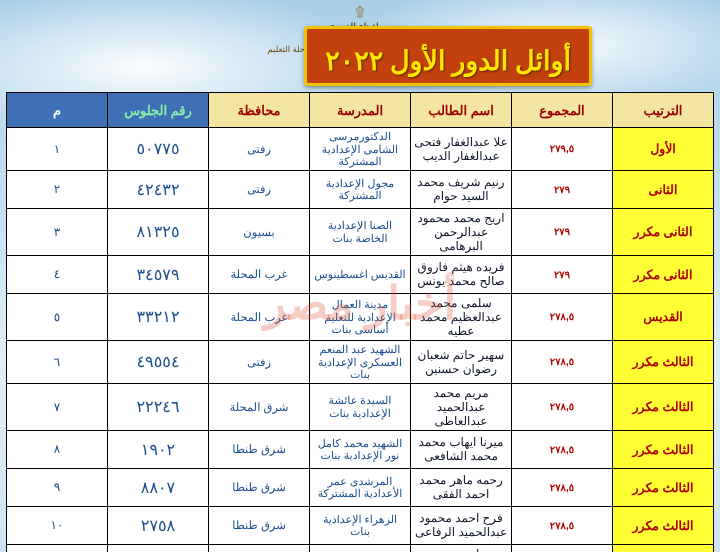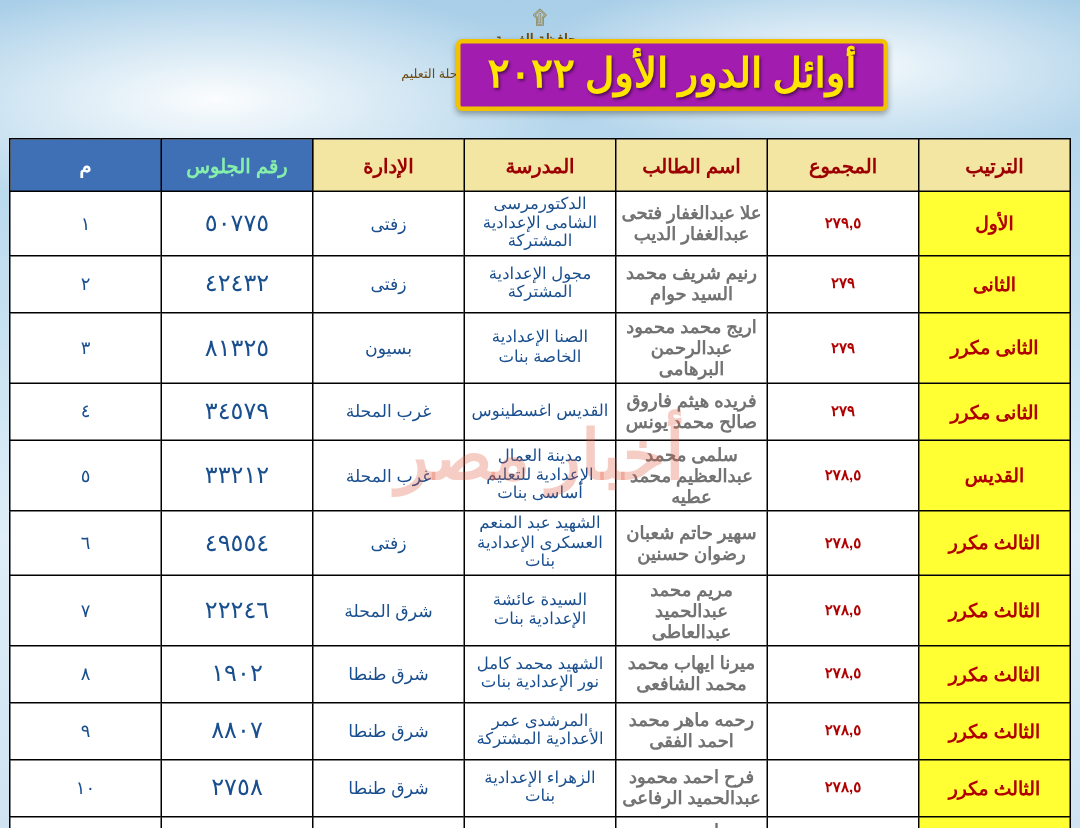--- a/index.html
+++ b/index.html
@@ -53,24 +53,24 @@
   }
   .letterhead .l1 { font-size: 9.5px; font-weight: bold; }
   .letterhead .l2 { font-size: 8.5px; }
   .letterhead .l3 { font-size: 8.5px; }
   .letterhead .l4 { font-size: 8.5px; }
 
   .title-wrap {
     position: absolute;
     top: 26px;
     right: 128px;
-    background: #a21caf;
+    background: #c2410c;
     border: 3px solid #f2c200;
     border-radius: 4px;
-    padding: 4px 18px 6px 18px;
+    padding: 16px 18px 6px 18px;
     box-shadow: 0 2px 4px rgba(0,0,0,0.35);
   }
   .title-wrap .title {
     color: #ffe500;
     font-size: 27px;
     font-weight: bold;
     white-space: nowrap;
     text-shadow: 1px 1px 2px rgba(0,0,0,0.5);
     font-family: "Liberation Serif", serif;
   }
@@ -120,22 +120,22 @@
   }
   td.c-total {
     background: #ffffff;
     color: #b00000;
     font-weight: bold;
     font-size: 10px;
     width: 78px;
   }
   td.c-name {
     background: #ffffff;
-    color: #737373;
-    font-weight: bold;
+    color: #0f172a;
+    font-weight: normal;
     font-size: 12px;
     width: 214px;
     margin-left: 32px;
   }
   td.c-school {
     background: #ffffff;
     color: #1a4f8f;
     font-size: 11px;
     width: 186px;
     line-height: 1.15;
@@ -197,21 +197,21 @@
 
   <div class="table-area">
     <div class="watermark">أخبار مصر</div>
     <table class="results">
       <thead>
         <tr>
           <th class="h-rank">الترتيب</th>
           <th class="h-total">المجموع</th>
           <th class="h-name">اسم الطالب</th>
           <th class="h-school">المدرسة</th>
-          <th class="h-admin">الإدارة</th>
+          <th class="h-admin">محافظة</th>
           <th class="h-seat">رقم الجلوس</th>
           <th class="h-idx">م</th>
         </tr>
       </thead>
       <tbody>
         <tr>
           <td class="c-rank">الأول</td>
           <td class="c-total">٢٧٩,٥</td>
           <td class="c-name">علا عبدالغفار فتحى عبدالغفار الديب</td>
           <td class="c-school">الدكتورمرسى الشامى الإعدادية المشتركة</td>

